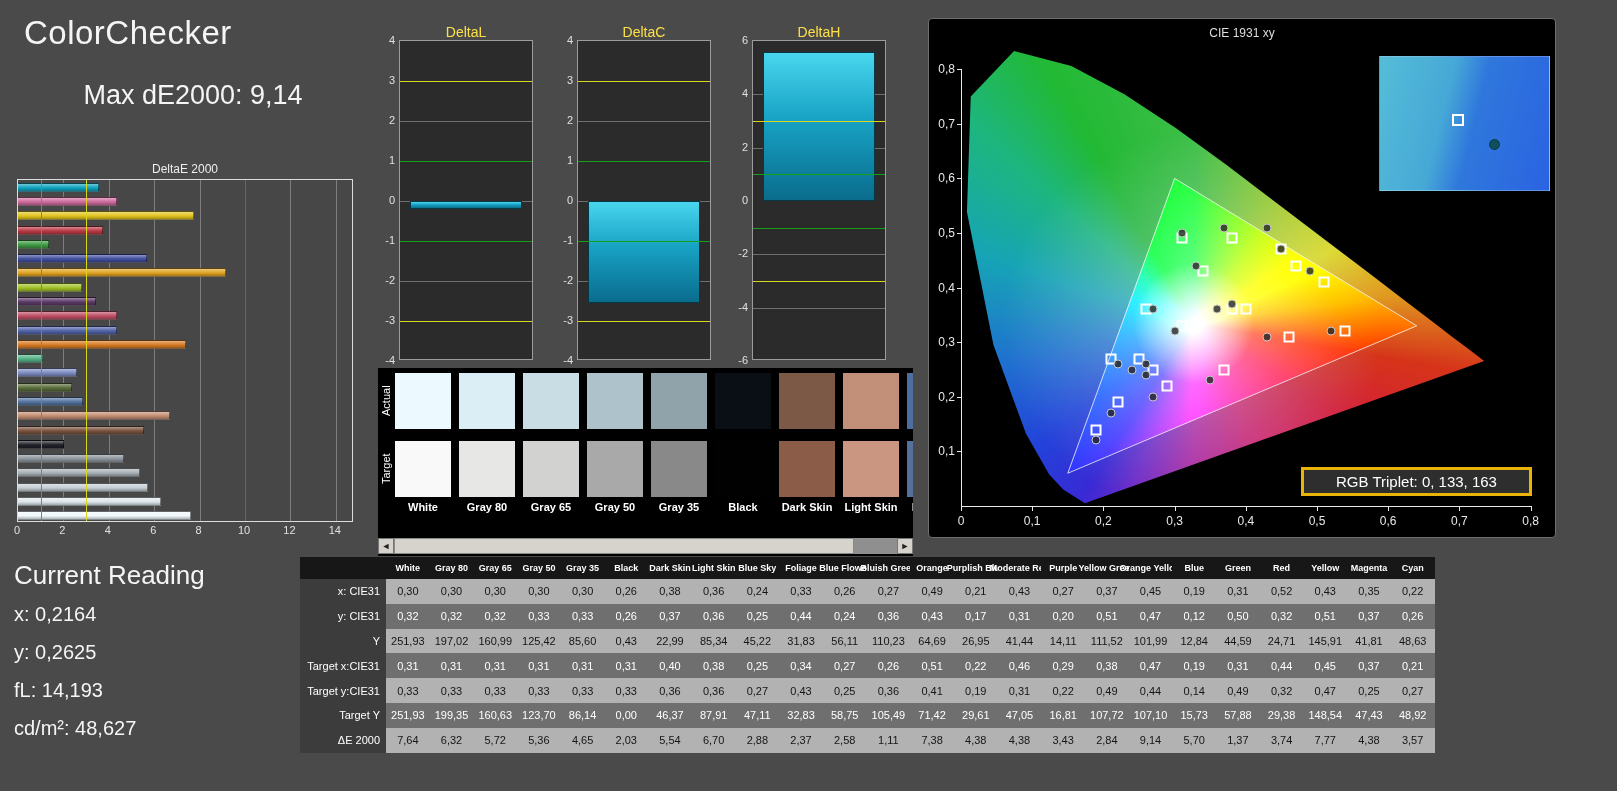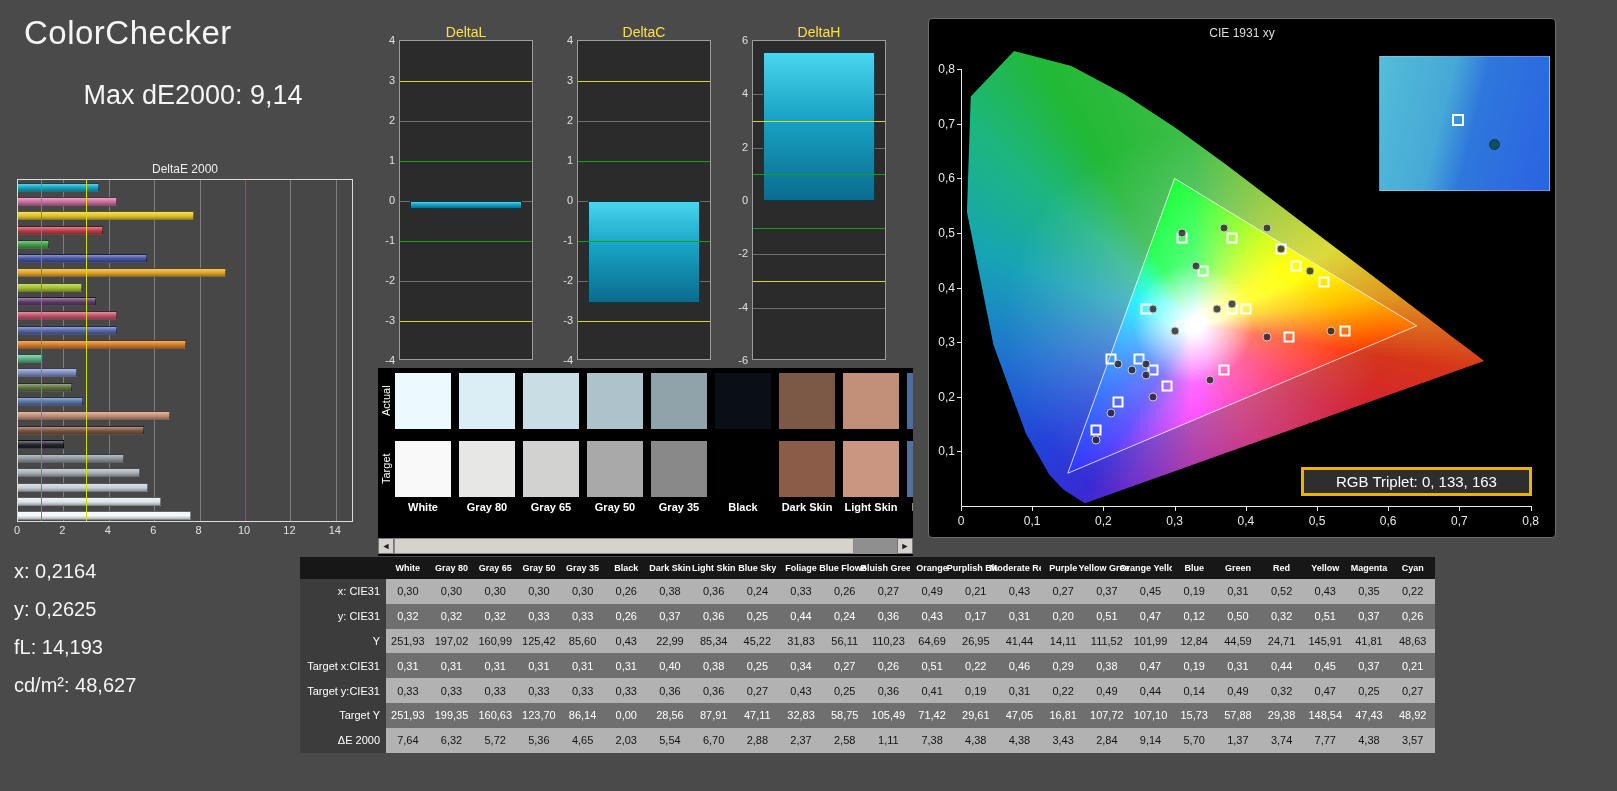--- a/index.html
+++ b/index.html
@@ -324,20 +324,21 @@
       <div class="pt-ci" style="left: 352.4px; top: 230.38px;"></div>
       <div class="pt-ci" style="left: 167.28px; top: 421.48px;"></div>
       <div class="pt-ci" style="left: 252.72px; top: 214px;"></div>
       <div class="pt-ci" style="left: 402.24px; top: 312.28px;"></div>
       <div class="pt-ci" style="left: 338.16px; top: 208.54px;"></div>
       <div class="pt-ci" style="left: 281.2px; top: 361.42px;"></div>
       <div class="pt-ci" style="left: 188.64px; top: 345.04px;"></div>
     </div>
 
   <div class="current">
+    <div class="current-title">Current Reading</div>
     <div class="cur-lines">
         <div class="cur-line">x: 0,2164</div>
         <div class="cur-line">y: 0,2625</div>
         <div class="cur-line">fL: 14,193</div>
         <div class="cur-line">cd/m²: 48,627</div>
       </div>
   </div>
 
   <div class="dtable">
       <div class="th"></div>
@@ -490,21 +491,21 @@
       <div class="cl">0,47</div>
       <div class="cl">0,25</div>
       <div class="cl">0,27</div>
       <div class="rlab">Target Y</div>
       <div class="cd">251,93</div>
       <div class="cd">199,35</div>
       <div class="cd">160,63</div>
       <div class="cd">123,70</div>
       <div class="cd">86,14</div>
       <div class="cd">0,00</div>
-      <div class="cd">28,56</div>
+      <div class="cd">46,37</div>
       <div class="cd">87,91</div>
       <div class="cd">47,11</div>
       <div class="cd">32,83</div>
       <div class="cd">58,75</div>
       <div class="cd">105,49</div>
       <div class="cd">71,42</div>
       <div class="cd">29,61</div>
       <div class="cd">47,05</div>
       <div class="cd">16,81</div>
       <div class="cd">107,72</div>

